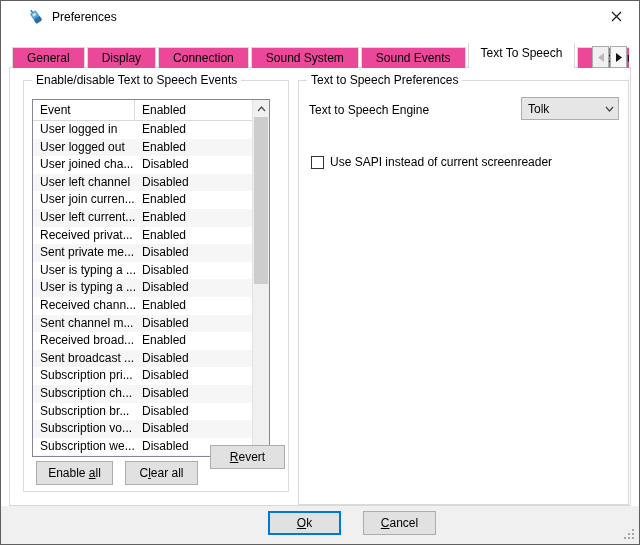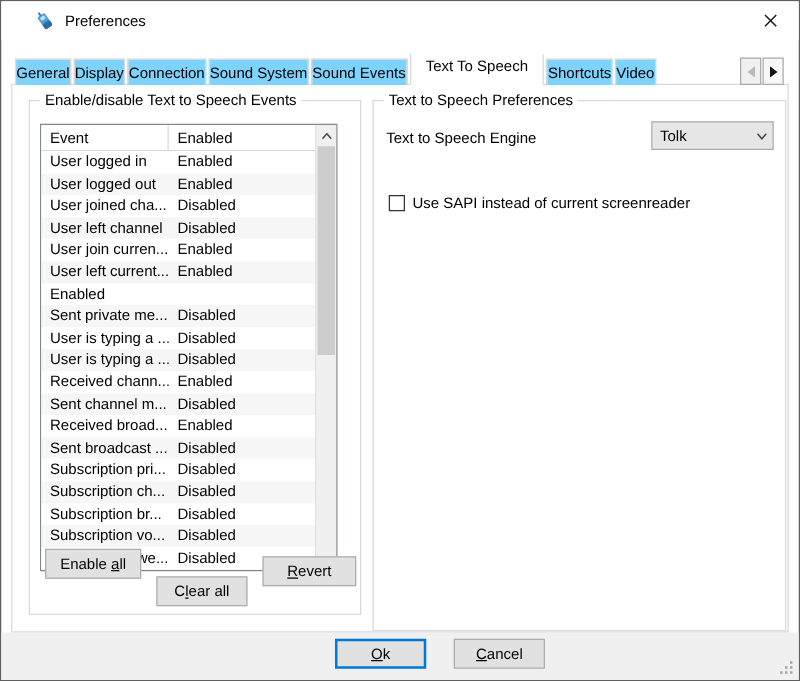--- a/index.html
+++ b/index.html
@@ -7,21 +7,21 @@
   .window{position:relative;width:640px;height:545px;background:#ffffff;border:1px solid #5f5f5f;box-sizing:border-box;overflow:hidden;}
 
   
   .titlebar{position:absolute;top:0;left:0;right:0;height:31px;background:#ffffff;display:flex;align-items:center;padding-left:16px;}
   .app-icon{margin-left:10px;width:18px;height:18px;flex:none;}
   .title-text{margin-left:7px;}
   .close-btn{position:absolute;right:0;top:0;width:45px;height:31px;display:flex;align-items:center;justify-content:center;cursor:default;}
 
   
   .tabbar{position:absolute;left:11px;top:42px;width:617px;height:25px;display:flex;align-items:flex-end;overflow:hidden;z-index:3;}
-  .tab{flex:none;background:#7dd3fc;border:1px solid #d9d9d9;border-bottom:none;height:20px;line-height:20px;padding:0 0;margin-right:2px;white-space:nowrap;}
+  .tab{flex:none;background:#ec4899;border:1px solid #d9d9d9;border-bottom:none;height:20px;line-height:20px;padding:0 14px;margin-right:2px;white-space:nowrap;}
   .tab.selected{background:#ffffff;height:24px;line-height:22px;padding:3px 12px;margin-bottom:-1px;z-index:4;position:relative;}
   .tab-scroll{position:absolute;top:45px;right:12px;z-index:6;display:flex;}
   .sbtn{width:17px;height:22px;background:#f0f0f0;border:1px solid #ababab;box-sizing:border-box;display:flex;align-items:center;justify-content:center;margin-left:1px;}
   .sbtn.enabled{background:#f7f7f7;}
 
   
   .pane{position:absolute;left:8px;right:8px;top:66px;height:439px;background:#ffffff;border:1px solid #d9d9d9;box-sizing:border-box;z-index:2;}
 
   .group{position:absolute;border:1px solid #d9d9d9;box-sizing:border-box;background:#ffffff;}
   .group-label{position:absolute;top:-8px;left:8px;background:#ffffff;padding:0 4px;white-space:nowrap;}
@@ -41,21 +41,21 @@
   
   .vscroll{position:absolute;top:0;right:0;width:17px;bottom:0;background:#f0f0f0;border-left:1px solid #e2e2e2;box-sizing:border-box;}
   .varrow{position:absolute;left:0;width:16px;height:17px;display:flex;align-items:center;justify-content:center;}
   .varrow.up{top:0;}
   .varrow.down{bottom:0;}
   .vthumb{position:absolute;left:1px;width:14px;top:17px;height:167px;background:#cdcdcd;}
 
   
   .btn{position:absolute;height:24px;background:#e1e1e1;border:1px solid #adadad;box-sizing:border-box;text-align:center;line-height:22px;font-size:12px;font-family:"Liberation Sans", sans-serif;padding:0;}
   .btn u{text-decoration:underline;}
-  #btn-enable-all{left:12px;top:358px;width:77px;}
+  #btn-enable-all{left:12px;top:380px;width:77px;}
   #btn-clear-all{left:101px;top:380px;width:73px;}
   #btn-revert{left:186px;top:364px;width:75px;}
 
   
   .engine-label{position:absolute;left:10px;top:22px;white-space:nowrap;}
   .combo{position:absolute;right:9px;top:16px;width:98px;height:23px;background:#e6e6e6;border:1px solid #adadad;box-sizing:border-box;display:flex;align-items:center;}
   .combo-value{padding-left:6px;flex:1;}
   .combo-arrow{width:18px;display:flex;align-items:center;justify-content:center;}
   .chk-row{position:absolute;left:12px;top:74px;display:flex;align-items:center;}
   .checkbox{width:13px;height:13px;background:#fff;border:1px solid #333333;box-sizing:border-box;flex:none;}
@@ -142,20 +142,21 @@
               </div>
               <div class="lrow">
                 <span class="c1">User join curren...</span>
                 <span class="c2">Enabled</span>
               </div>
               <div class="lrow alt">
                 <span class="c1">User left current...</span>
                 <span class="c2">Enabled</span>
               </div>
               <div class="lrow">
+                <span class="c1">Received privat...</span>
                 <span class="c2">Enabled</span>
               </div>
               <div class="lrow alt">
                 <span class="c1">Sent private me...</span>
                 <span class="c2">Disabled</span>
               </div>
               <div class="lrow">
                 <span class="c1">User is typing a ...</span>
                 <span class="c2">Disabled</span>
               </div>

